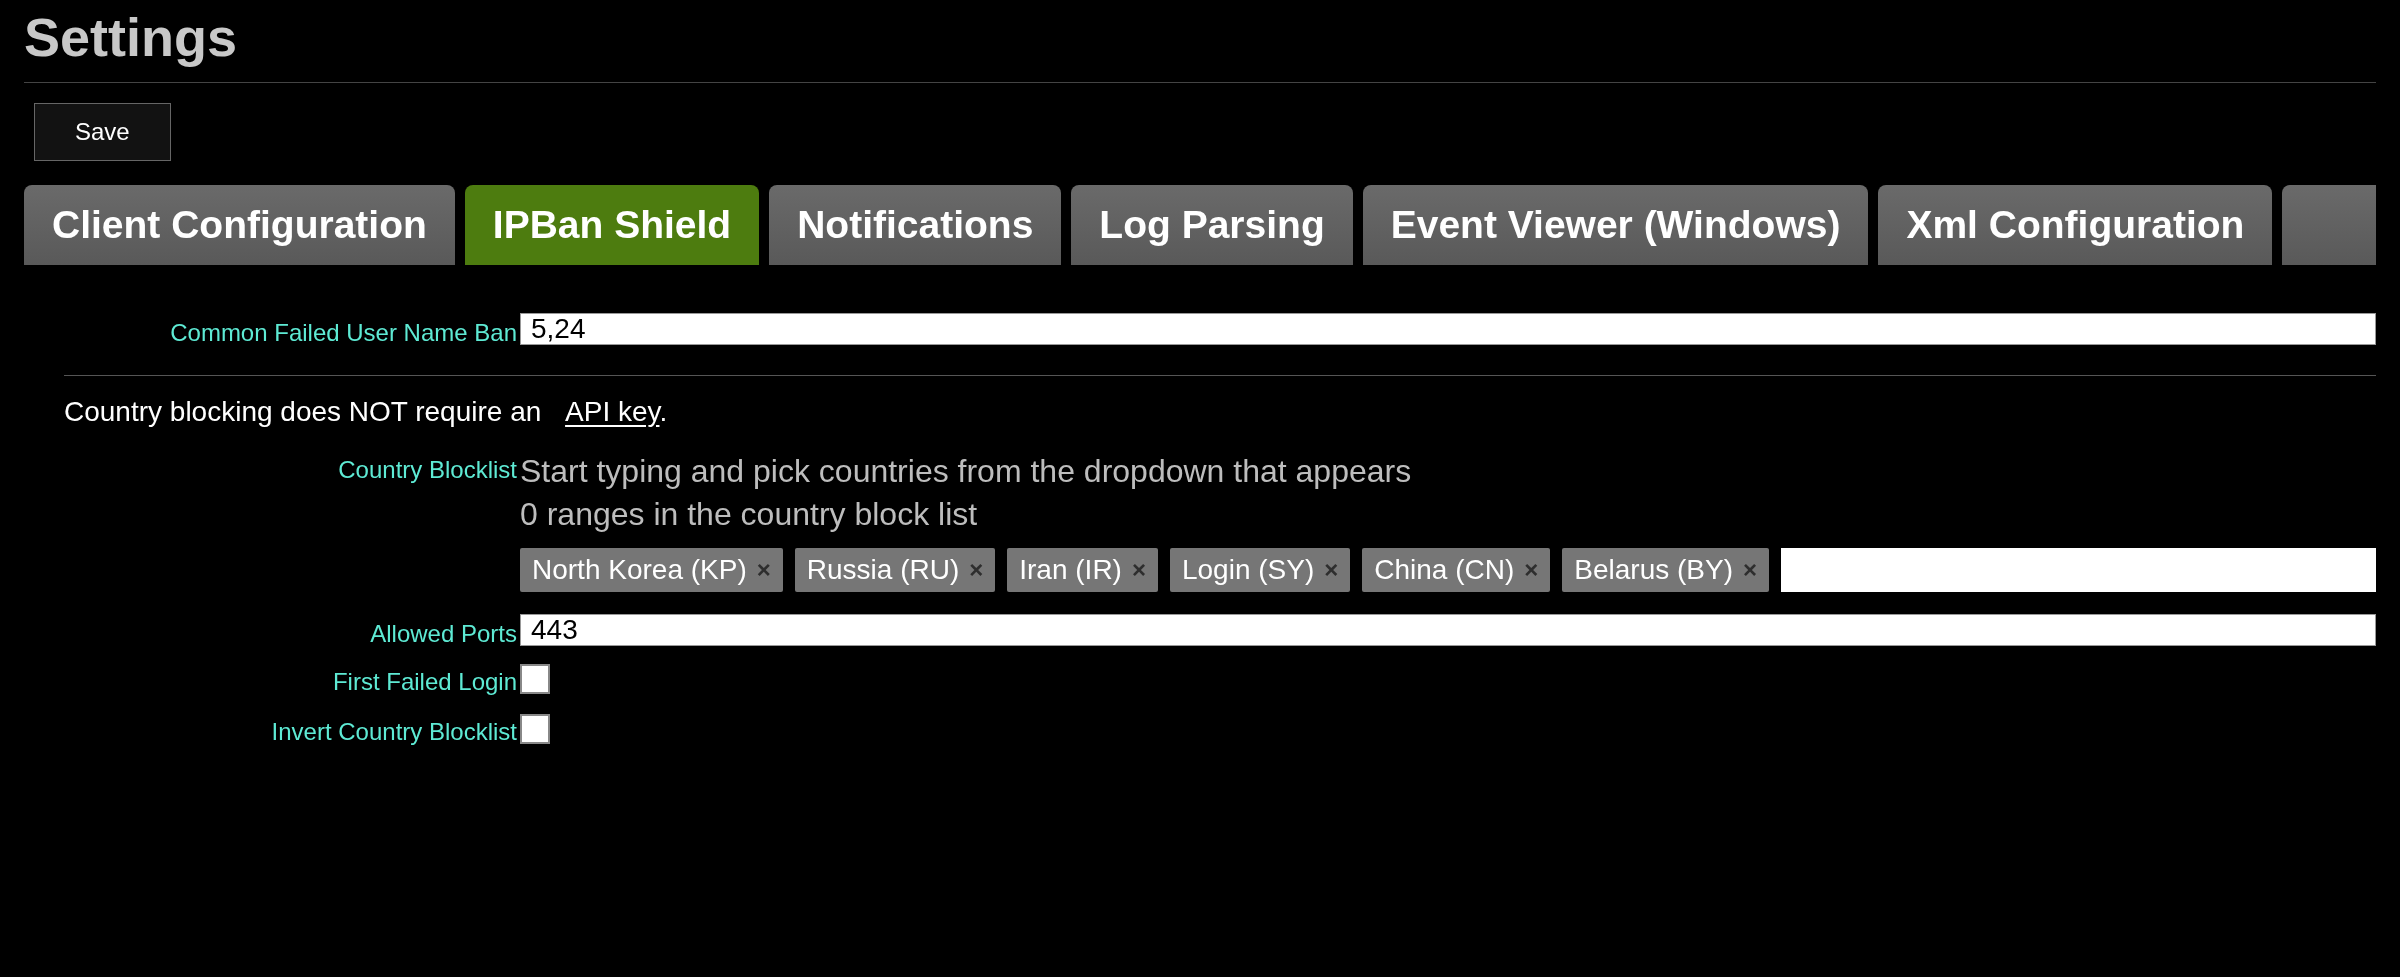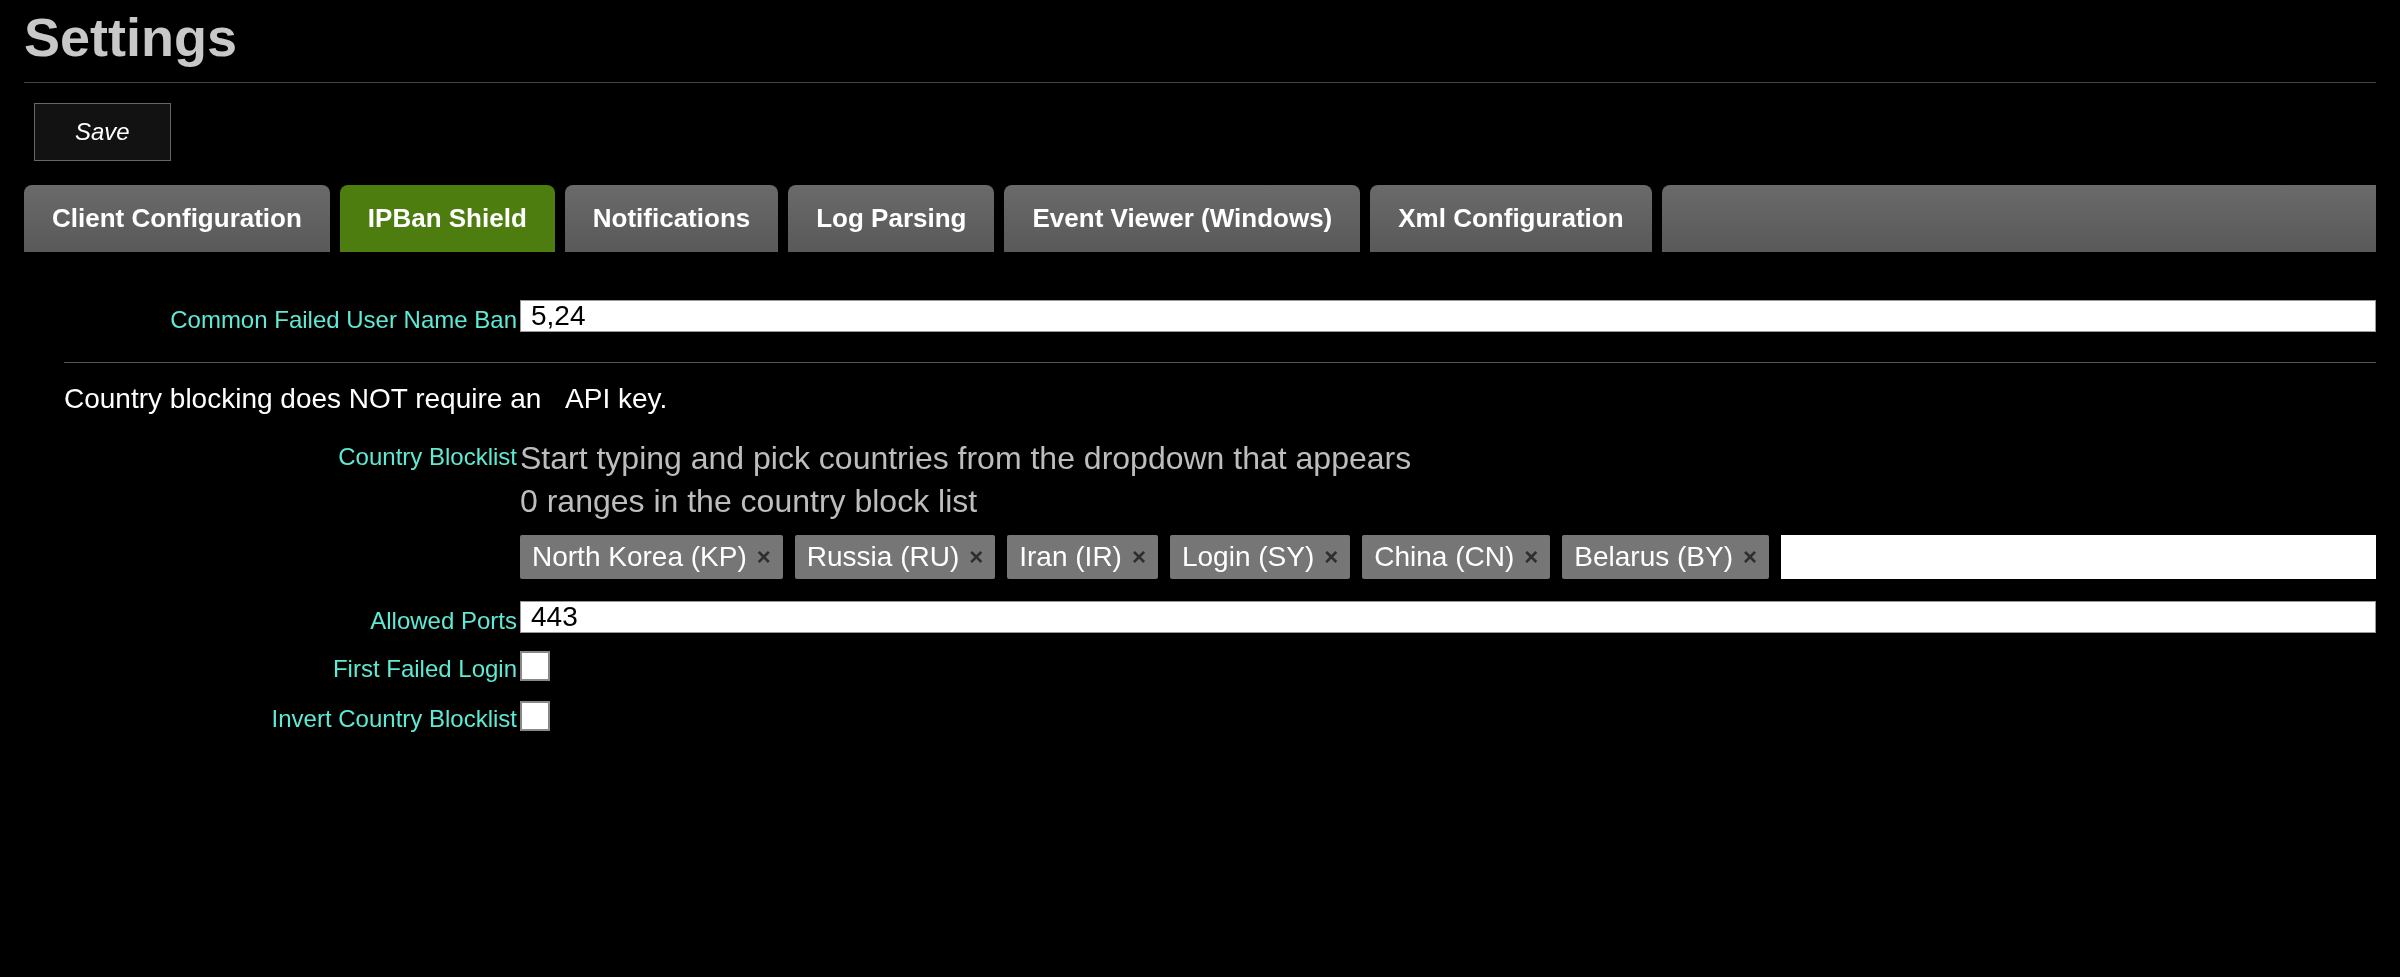--- a/index.html
+++ b/index.html
@@ -24,31 +24,30 @@
     margin: 0;
   }
   .save-btn {
     background: #121212;
     color: #fff;
     border: 1px solid #666;
     font-size: 24px;
     padding: 14px 40px;
     margin: 20px 0 24px 10px;
     cursor: pointer;
-    font-style: italic;
   }
   .tabs {
     display: flex;
     gap: 10px;
     align-items: stretch;
   }
   .tab {
     background: linear-gradient(#6a6a6a, #595959);
     color: #fff;
-    font-size: 26px;
+    font-size: 39px;
     font-weight: 600;
     padding: 18px 28px;
     border-radius: 8px 8px 0 0;
     cursor: pointer;
     white-space: nowrap;
   }
   .tab.active {
     background: #4d7c0f;
   }
   .tab-tail {
@@ -90,20 +89,21 @@
     border-top: 1px solid #555;
     margin: 28px 0 20px 40px;
   }
   .info-text {
     font-size: 28px;
     color: #fff;
     margin-left: 40px;
     margin-bottom: 22px;
   }
   .info-text .underline {
+    text-decoration: underline;
     text-underline-offset: 4px;
     margin-left: 16px;
   }
   .helper {
     color: #bdbdbd;
     font-size: 32px;
     line-height: 1.35;
     margin-bottom: 12px;
   }
   .chip-row {

